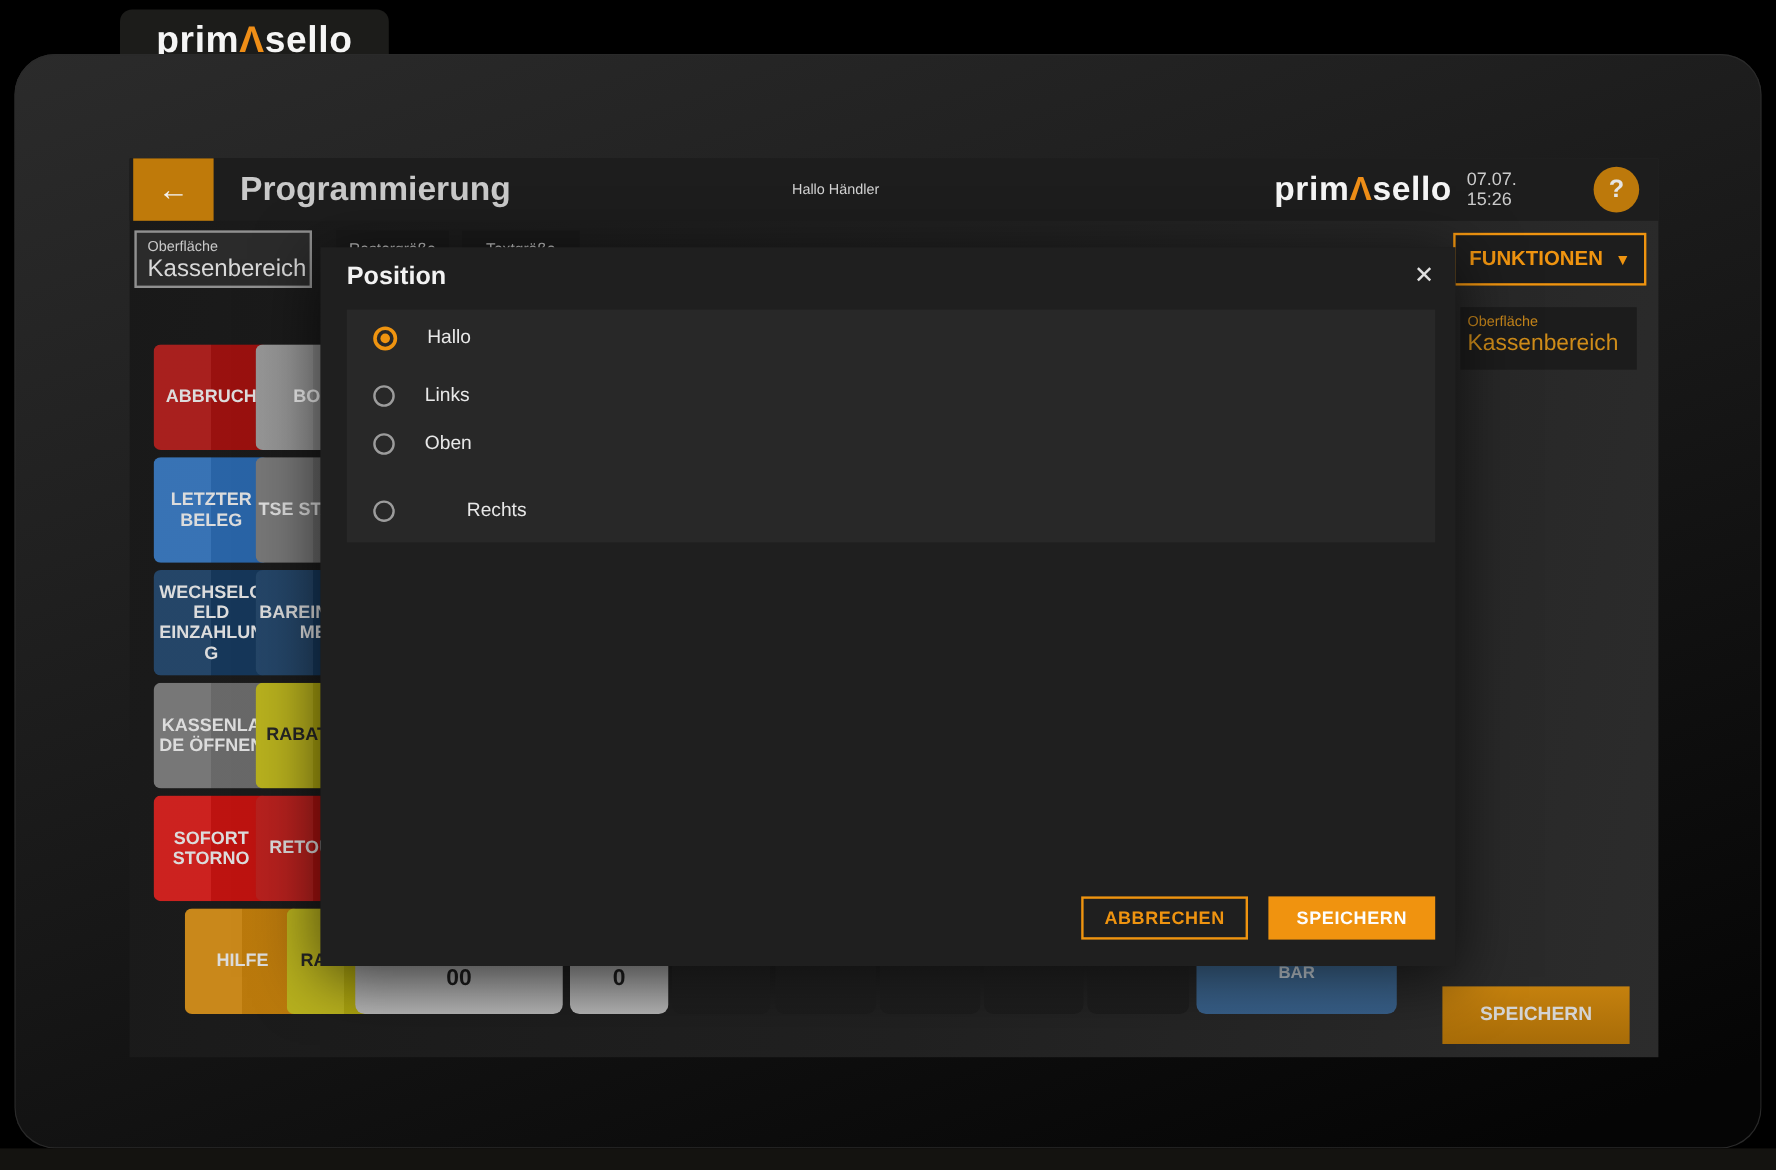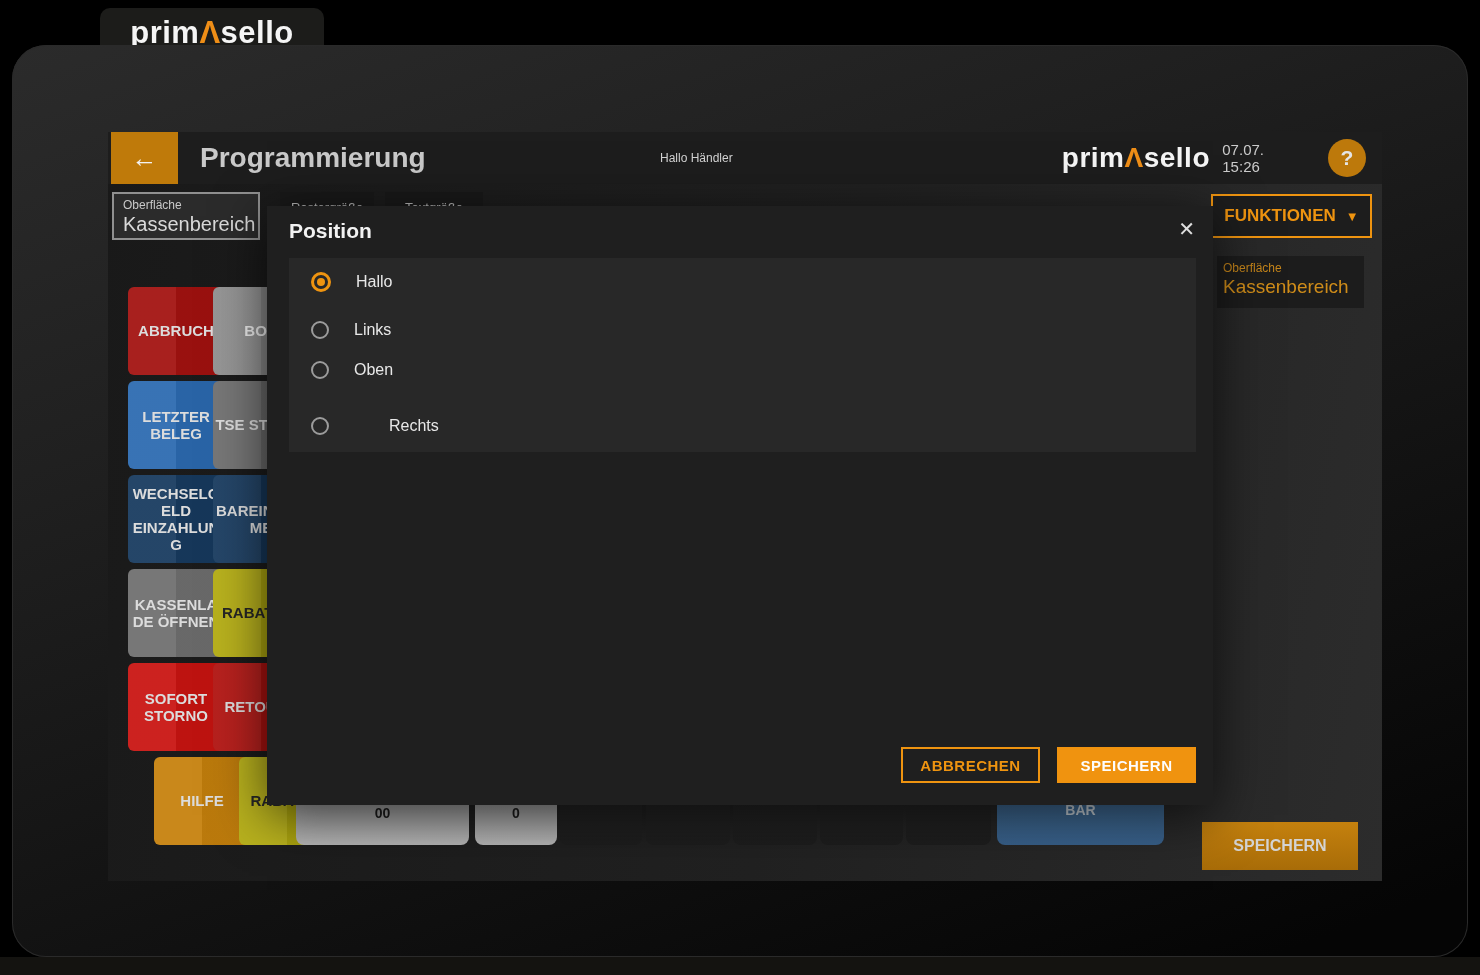--- a/index.html
+++ b/index.html
@@ -95,21 +95,21 @@
   .btn-navy{background-color:#173a5f;}
   .btn-yellow{background-color:#b4ac10;color:#262626;}
   .btn-orange{background-color:#c6810d;}
 
   
   .kbtn{top:643px;height:70px;border-radius:8px;box-sizing:border-box;text-align:center;
     font-weight:bold;color:#1c1c1c;
     background-image:linear-gradient(to right,rgba(255,255,255,.05) 0 50%,rgba(0,0,0,.05) 50% 100%);}
   .k-light{background-color:#a2a2a2;background-image:linear-gradient(180deg,#8e8e8e 0%,#b6b6b6 100%);}
   .k-dark{background-color:#242424;background-image:linear-gradient(180deg,#292929 0%,#1d1d1d 100%);}
-  .k-num{font-size:14px;padding-top:30px;}
+  .k-num{font-size:19px;padding-top:30px;}
   .k00{left:188px;width:173px;}
   .k0{left:367px;width:82px;}
   .kd1{left:452px;width:82px;} .kd2{left:538px;width:84px;} .kd3{left:625px;width:84px;}
   .kd4{left:712px;width:83px;} .kd5{left:798px;width:85px;}
   .k-bar{left:889px;width:167px;background-color:#3e6a92;
     background-image:linear-gradient(180deg,#44719a 0%,#38608a 100%);
     color:#c8d2da;font-size:14px;padding-top:27px;}
 
   
   .save-main{

